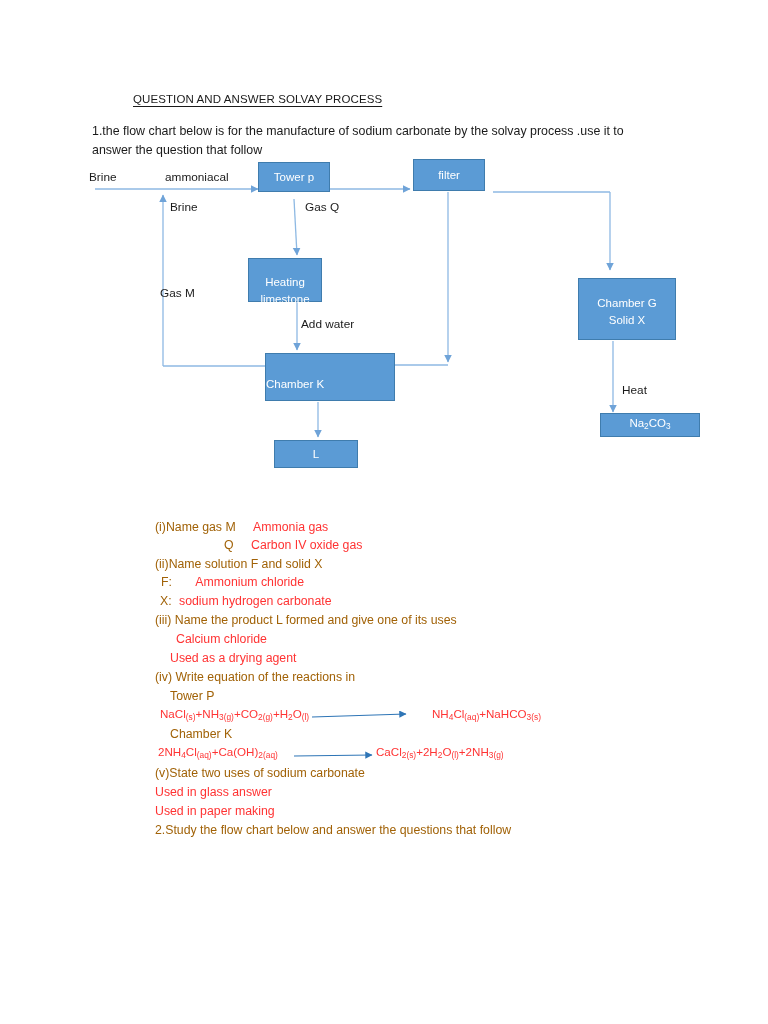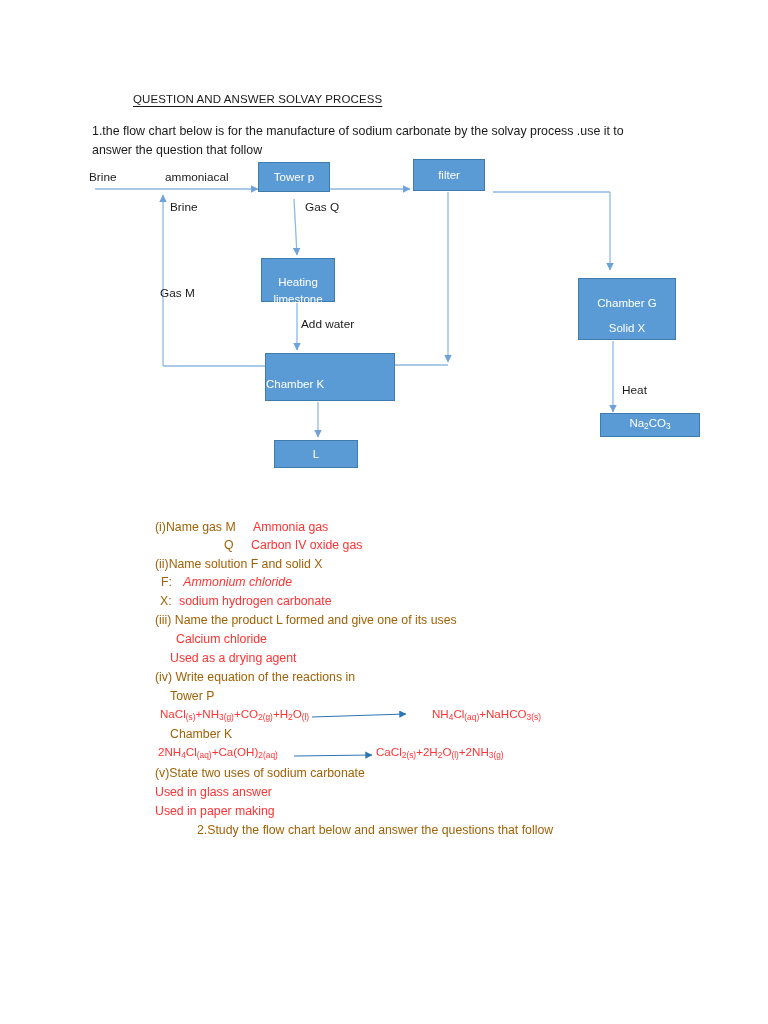--- a/index.html
+++ b/index.html
@@ -106,26 +106,26 @@
         <path d="M395,365 L448,365"></path>
 
         <path d="M163,366 L265,366"></path>
       </g>
     </svg>
 
     <div class="box" style="left:258px;top:162px;width:72px;height:30px;">Tower p</div>
 
     <div class="box" style="left:413px;top:159px;width:72px;height:32px;">filter</div>
 
-    <div class="box two-line" style="left:261px;top:258px;width:74px;height:44px;padding:15px 0;align-items:center;">
+    <div class="box two-line" style="left:248px;top:258px;width:74px;height:44px;padding:15px 0;align-items:center;">
       <span>Heating</span>
       <span>limestone</span>
     </div>
 
-    <div class="box two-line" style="left:578px;top:278px;width:98px;height:62px;padding:16px 0;gap:8px;">
+    <div class="box two-line" style="left:578px;top:278px;width:98px;height:62px;padding:16px 0;">
       <span>Chamber G</span>
       <span>Solid X</span>
     </div>
 
     <div class="box" style="left:265px;top:353px;width:130px;height:48px;align-items:flex-start;padding-top:14px;">Chamber K</div>
 
     <div class="box" style="left:274px;top:440px;width:84px;height:28px;">L</div>
 
     <div class="box" style="left:600px;top:413px;width:100px;height:24px;">
       <span><span>Na</span><span class="sub">2</span><span>CO</span><span class="sub">3</span></span>
@@ -149,21 +149,21 @@
 
     <div class="ln" style="left:224px;top:21px;">
       <span class="blk">Q</span>
       <span class="red" style="margin-left:14px;">Carbon IV oxide gas</span>
     </div>
 
     <div class="ln blk" style="left:155px;top:40px;">(ii)Name solution F and solid X</div>
 
     <div class="ln" style="left:161px;top:58px;">
       <span class="blk">F:</span>
-      <span class="red" style="margin-left:8px;font-style:italic;">Ammonium chloride</span>
+      <span class="red" style="margin-left:20px;">Ammonium chloride</span>
     </div>
 
     <div class="ln" style="left:160px;top:77px;">
       <span class="blk">X:</span>
       <span class="red" style="margin-left:4px;">sodium hydrogen carbonate</span>
     </div>
 
     <div class="ln blk" style="left:155px;top:96px;">(iii) Name the product L formed and give one of its uses</div>
     <div class="ln red" style="left:176px;top:115px;">Calcium chloride</div>
     <div class="ln red" style="left:170px;top:134px;">Used as a drying agent</div>
@@ -199,16 +199,16 @@
         </defs>
       <path d="M2,7 L80,6" stroke="#2E75B6" stroke-width="1.2" fill="none" marker-end="url(#ah3)"></path>
     </svg>
     <div class="eq" style="left:376px;top:230px;">
       CaCl<span class="s">2(s)</span>+2H<span class="s">2</span>O<span class="s">(l)</span>+2NH<span class="s">3(g)</span>
     </div>
 
     <div class="ln blk" style="left:155px;top:249px;">(v)State two uses of sodium carbonate</div>
     <div class="ln red" style="left:155px;top:268px;">Used in glass answer</div>
     <div class="ln red" style="left:155px;top:287px;">Used in paper making</div>
-    <div class="ln blk" style="left:155px;top:306px;margin-left:42px;">2.Study the flow chart below and answer the questions that follow</div>
+    <div class="ln blk" style="left:155px;top:306px;">2.Study the flow chart below and answer the questions that follow</div>
   </div>
 
 </div>
 
 </body></html>

